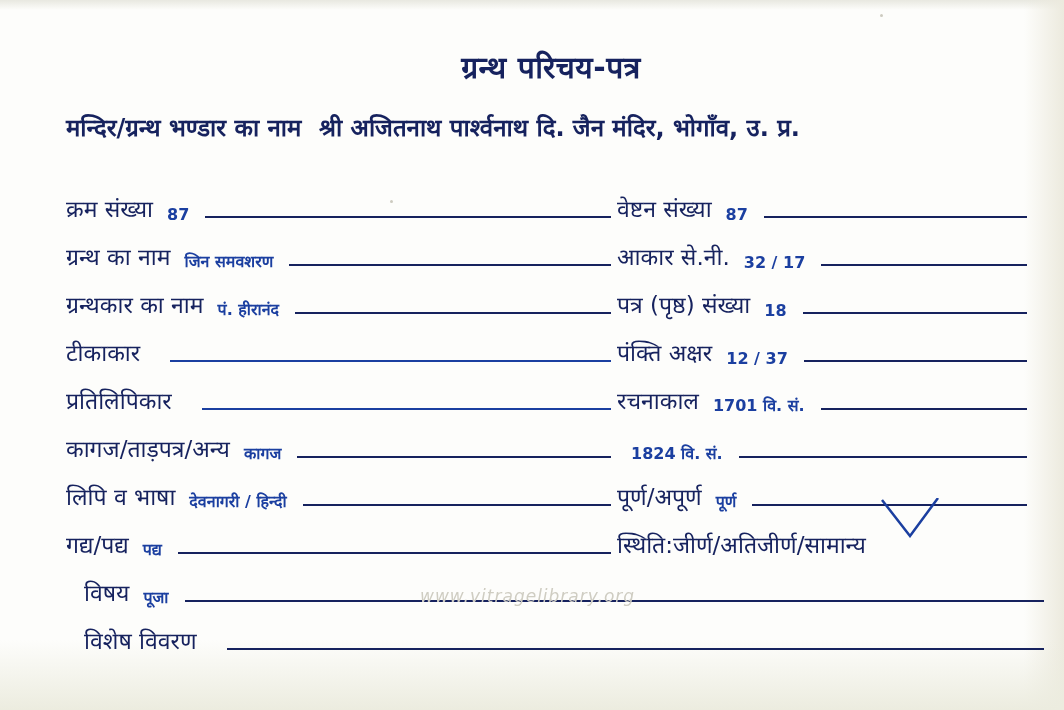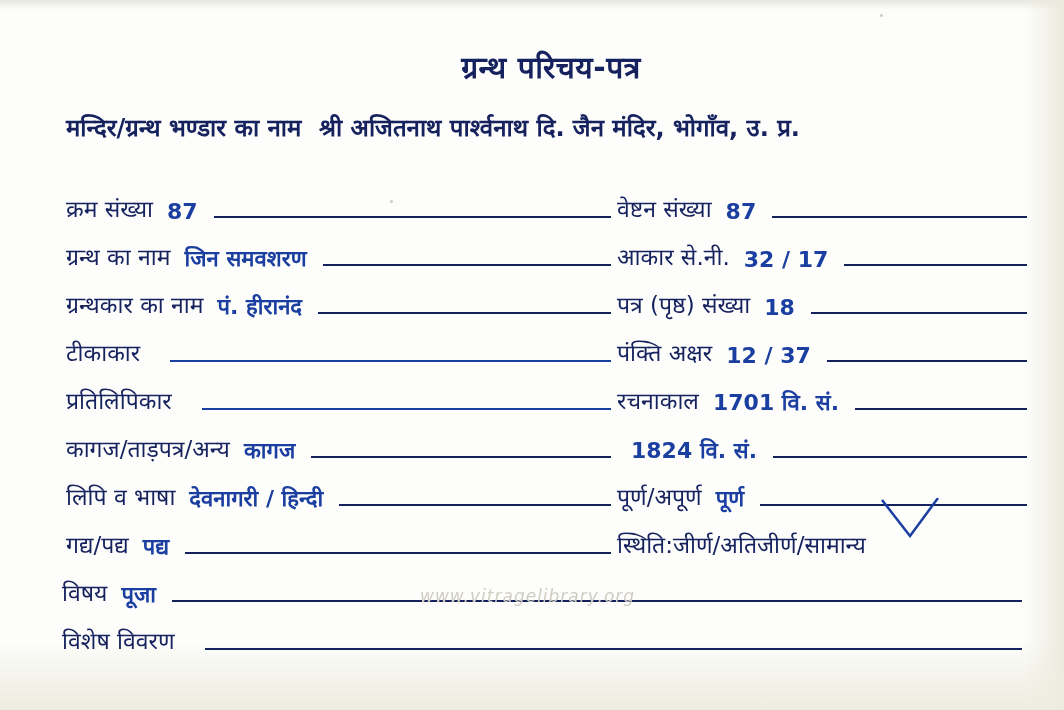--- a/index.html
+++ b/index.html
@@ -72,30 +72,30 @@
   .cell {
     position: absolute;
     top: 0;
     display: flex;
     align-items: flex-end;
     height: 36px;
     white-space: nowrap;
   }
   .cell.left  { left: 66px;  width: 545px; }
   .cell.right { left: 617px; width: 410px; }
-  .cell.full  { left: 62px;  width: 960px; }
+  .cell.full  { left: 84px;  width: 960px; }
 
   .label {
     font-size: 23px;
     color: #16225e;
     font-weight: 500;
     flex: 0 0 auto;
   }
   .value {
-    font-size: 22px;
+    font-size: 16px;
     color: #1b3fa0;
     font-weight: 600;
     flex: 0 0 auto;
     margin: 0 10px 0 14px;
   }
   .rule {
     flex: 1 1 auto;
     border-bottom: 2px solid #16225e;
     margin-bottom: 6px;
     margin-left: 6px;

